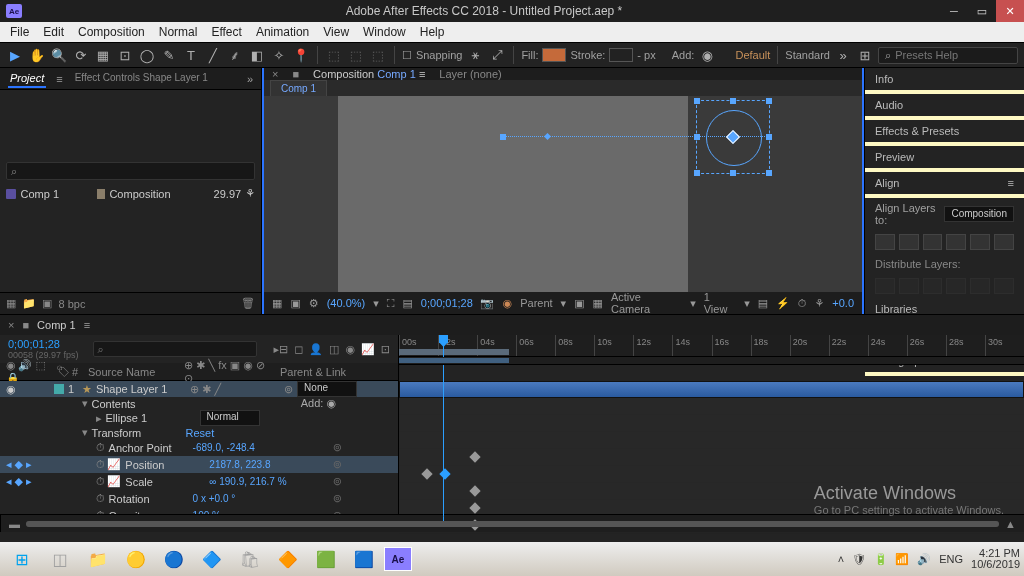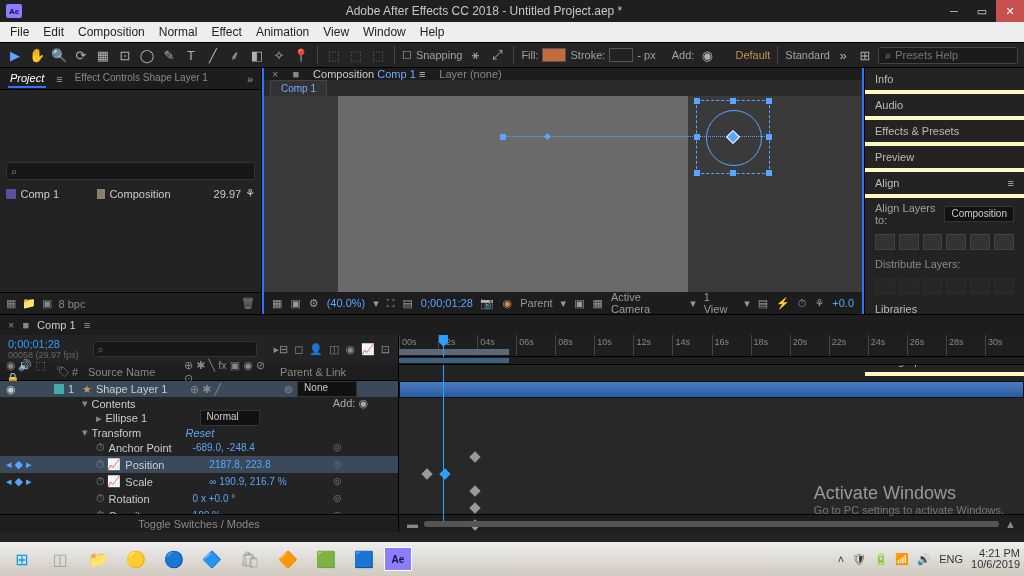--- a/index.html
+++ b/index.html
@@ -70,21 +70,21 @@
   .cti{position:absolute; left:44px; top:0; bottom:-166px; width:1px; background:#2b9fff;}
   .cti::before{content:''; position:absolute; top:0; left:-4px; width:9px; height:12px; background:#2b9fff; clip-path:polygon(0 0,100% 0,100% 60%,50% 100%,0 60%);}
   .work-area{position:absolute; left:0; top:14px; height:6px; width:110px; background:#5a6a7a;}
   .layer-hdr{height:18px; background:#1e1e1e; display:flex; align-items:center; padding:0 6px; gap:6px; color:#888; font-size:10px; border-bottom:1px solid #000;}
   .layer-row{height:17px; display:flex; align-items:center; padding:0 6px; gap:4px; color:#ccc; font-size:10px;}
   .layer-row.sel{background:#3a4a5a;}
   .layer-row .ind{width:44px; display:flex; gap:2px;}
   .layer-row .star{color:#b89858;}
   .layer-row .nm{width:90px;}
   .layer-row .val{color:#58a6ff; width:100px; font-size:10px;}
-  .layer-row .reset{color:#58a6ff;font-style:italic;}
+  .layer-row .reset{color:#58a6ff;}
   .layer-row .arr{color:#888;}
   .layer-row .pad{width:10px;}
   .track-area{flex:1; position:relative; background:#282828;}
   .track-bar{position:absolute; left:0; right:0; top:0; height:17px; background:linear-gradient(#4a7abf,#2a5a9f); border:1px solid #111;}
   .kf{width:8px; height:8px; background:#999; position:absolute; transform:rotate(45deg);}
   .kf.sel{background:#2b9fff;}
   .prop-tracks{position:relative;}
   .prop-track{height:17px; position:relative; border-bottom:1px solid #1e1e1e20;}
   .tl-footer{height:18px; background:#1e1e1e; display:flex; align-items:center; padding:0 8px; color:#888; font-size:10px; border-top:1px solid #000;}
   .watermark{position:absolute; right:20px; bottom:60px; color:#888; text-align:left;}
@@ -369,21 +369,21 @@
         <span style="width:90px;display:flex;gap:2px;color:#888">⊕ ✱ ╱</span>
         <span style="color:#888">⊚</span>
         <span class="sel-like" style="padding:0 6px;width:60px">None</span>
       </div>
       <div class="layer-row">
         <span class="ind"></span>
           <span class="pad"></span>
           <span class="pad"></span>
         <span class="arr">▾</span>
           <span class="nm">Contents</span>
-        <span style="margin-left:auto;margin-right:24px;color:#aaa"><span>Add:</span> ◉</span>
+        <span style="margin-left:auto;margin-right:56px;color:#aaa"><span>Add:</span> ◉</span>
       </div>
       <div class="layer-row">
         <span class="ind"></span>
           <span class="pad"></span>
           <span class="pad"></span>
           <span class="pad"></span>
         <span class="arr">▸</span>
           <span class="nm">Ellipse 1</span>
         <span class="sel-like" style="padding:0 6px;width:60px">Normal</span>
       </div>
@@ -480,25 +480,20 @@
           </div>
         <div class="prop-track">
             <div class="kf" style="left:72px;top:4px"></div>
           </div>
       </div>
       <div style="position:absolute;left:44px;top:0;bottom:0;width:1px;background:#2b9fff"></div>
     </div>
   </div>
 
   <div style="display:flex">
-    <div class="tl-left">
-        <div class="tl-footer">
-          <span style="margin:0 auto">Toggle Switches / Modes</span>
-        </div>
-      </div>
     <div class="tl-right">
         <div class="tl-footer" style="gap:6px">
       <span>▬</span>
       <div style="flex:1;height:6px;background:#333;border-radius:3px;position:relative">
             <div style="position:absolute;left:0;width:100%;height:100%;background:#555;border-radius:3px"></div>
           </div>
       <span>▲</span>
     </div>
       </div>
   </div>

